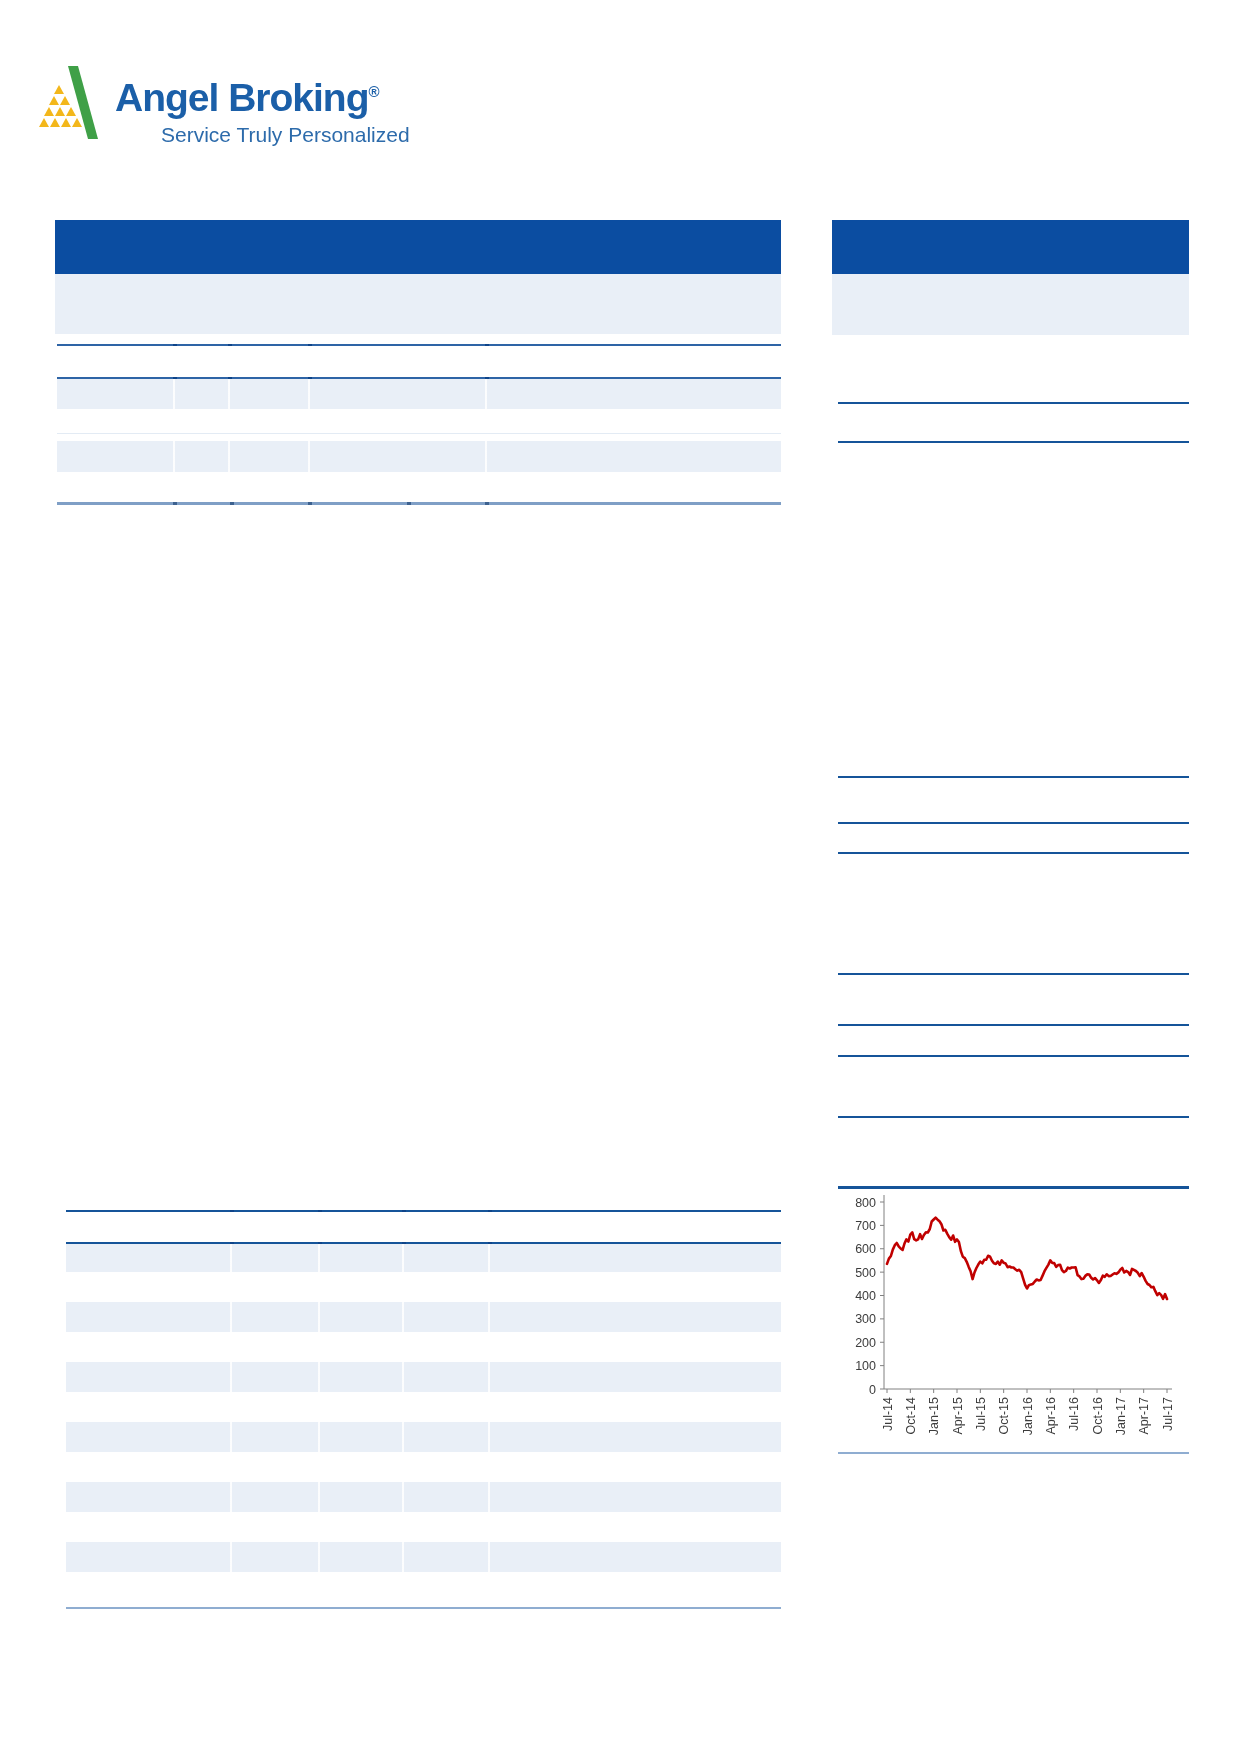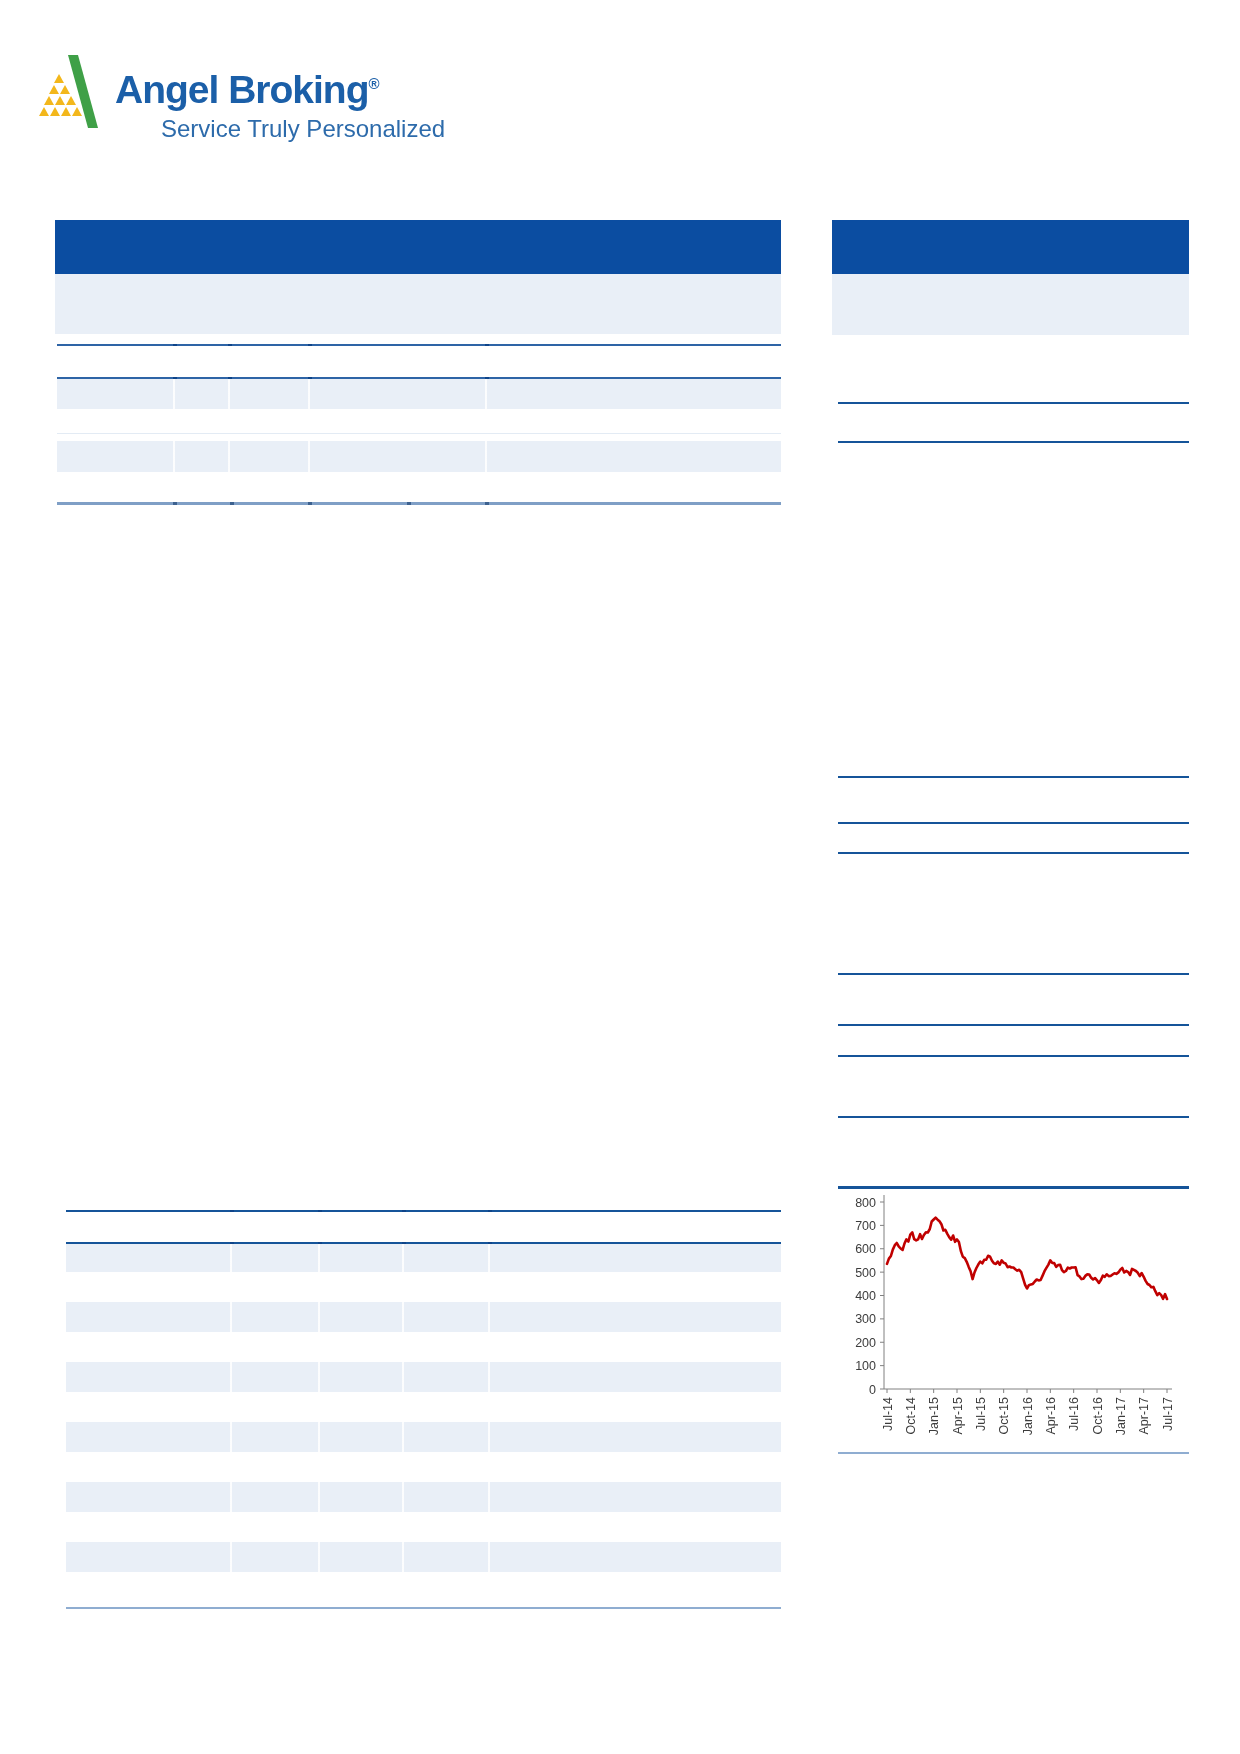--- a/index.html
+++ b/index.html
@@ -18,25 +18,25 @@
                          linear-gradient(rgba(255,255,255,.85),rgba(255,255,255,.85)),
                          linear-gradient(rgba(255,255,255,.85),rgba(255,255,255,.85));
          background-size:2px 100%;background-repeat:no-repeat;}
   .ticks4{background-image:linear-gradient(#0e4489,#0e4489),linear-gradient(#0e4489,#0e4489),
                           linear-gradient(#0e4489,#0e4489),linear-gradient(#0e4489,#0e4489);
           background-size:4px 100%;background-repeat:no-repeat;}
   .ticks5{background-image:linear-gradient(#3c618f,#3c618f),linear-gradient(#3c618f,#3c618f),
                           linear-gradient(#3c618f,#3c618f),linear-gradient(#3c618f,#3c618f),
                           linear-gradient(#3c618f,#3c618f);
           background-size:4px 100%;background-repeat:no-repeat;}
-  .logo{position:absolute;left:35px;top:52px;display:flex;align-items:flex-start;}
+  .logo{position:absolute;left:35px;top:60px;display:flex;align-items:center;}
   .logo-text{margin-left:14px;}
   .brand{color:#1b5fa8;font-weight:bold;font-size:39px;letter-spacing:-1px;line-height:1.05;margin-top:18px;}
   .brand .reg{font-size:15px;vertical-align:super;font-weight:bold;}
-  .tagline{color:#2d6bab;font-size:24px;margin-top:4px;margin-left:46px;}
+  .tagline{color:#2d6bab;font-size:21px;margin-top:4px;margin-left:46px;}
   svg text{font-family:"Liberation Sans",sans-serif;}
 </style>
 </head>
 <body>
 
 <div class="page">
 
   <div class="logo">
     <svg width="66" height="80" viewBox="0 0 66 80" aria-hidden="true">
       <polygon points="33,3 43,3 63,76 53,76" fill="#3fa047"></polygon>

